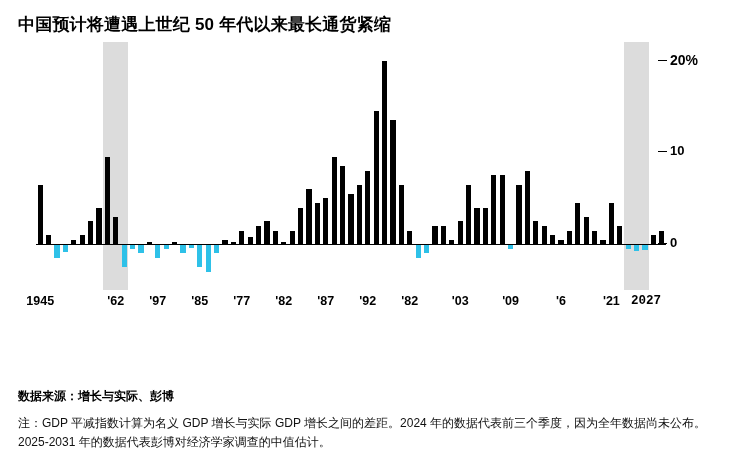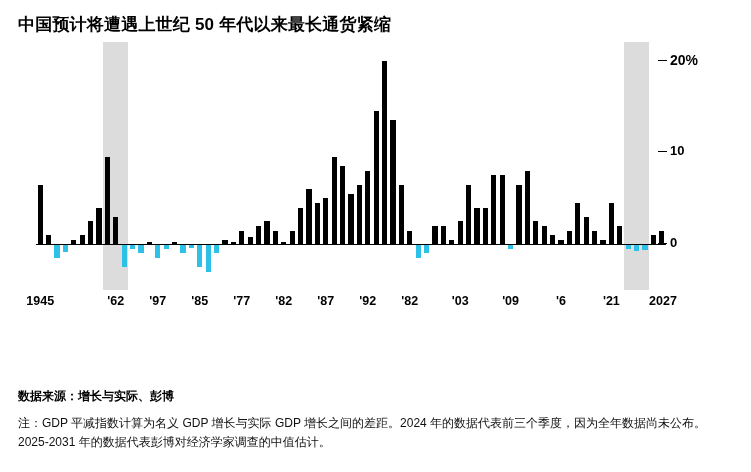--- a/index.html
+++ b/index.html
@@ -238,21 +238,21 @@
         <div class="xtick" style="left: 163.8px;">'85</div>
         <div class="xtick" style="left: 205.8px;">'77</div>
         <div class="xtick" style="left: 247.8px;">'82</div>
         <div class="xtick" style="left: 289.8px;">'87</div>
         <div class="xtick" style="left: 331.8px;">'92</div>
         <div class="xtick" style="left: 373.8px;">'82</div>
         <div class="xtick" style="left: 424.2px;">'03</div>
         <div class="xtick" style="left: 474.6px;">'09</div>
         <div class="xtick" style="left: 525px;">'6</div>
         <div class="xtick" style="left: 575.4px;">'21</div>
-        <div class="xtick" style="left: 627px;">2027</div>
+        <div class="xtick" style="left: 610px; font-family: Liberation Mono, monospace;">2027</div>
       </div>
   </div>
 
   <div class="footer">
     <div class="source">数据来源：增长与实际、彭博</div>
     <div class="note">注：GDP 平减指数计算为名义 GDP 增长与实际 GDP 增长之间的差距。2024 年的数据代表前三个季度，因为全年数据尚未公布。2025-2031 年的数据代表彭博对经济学家调查的中值估计。</div>
   </div>
 
 </div>
 

